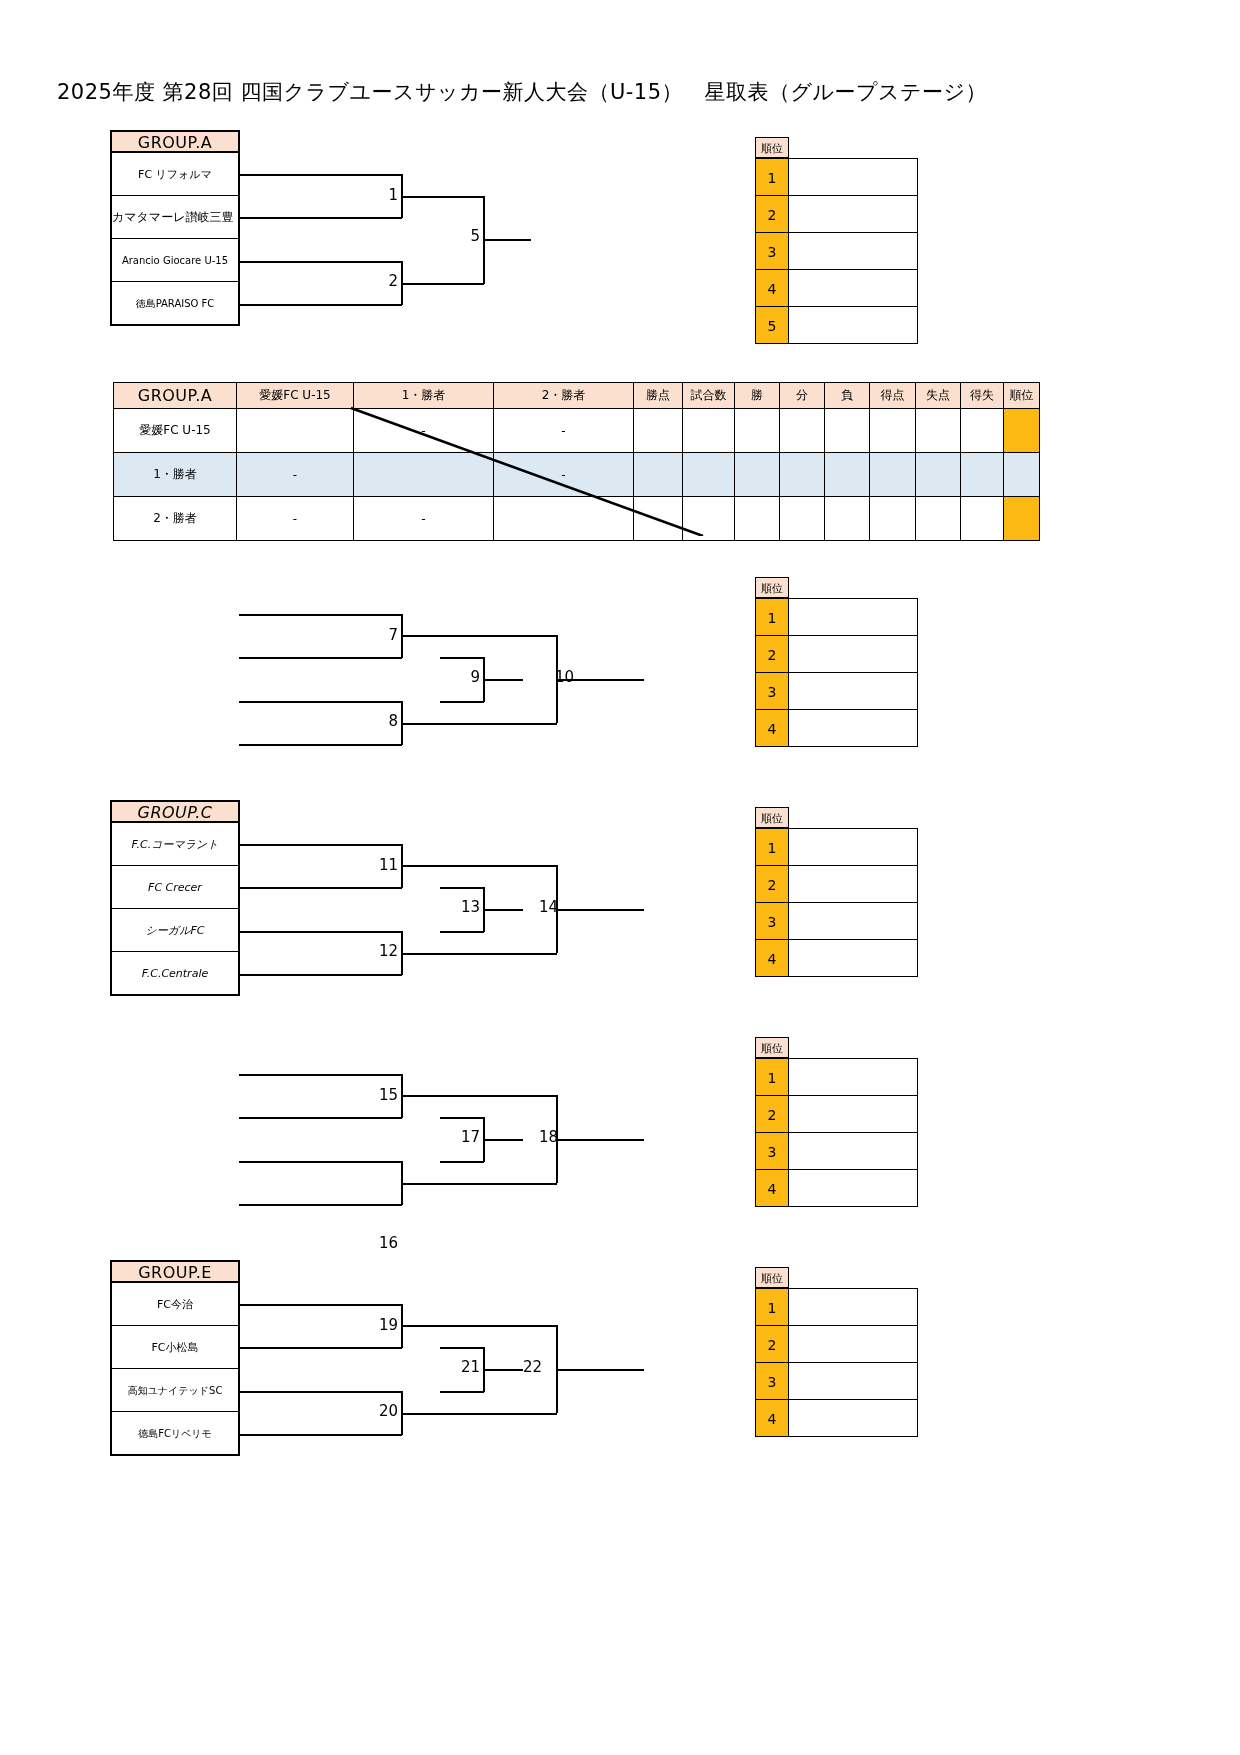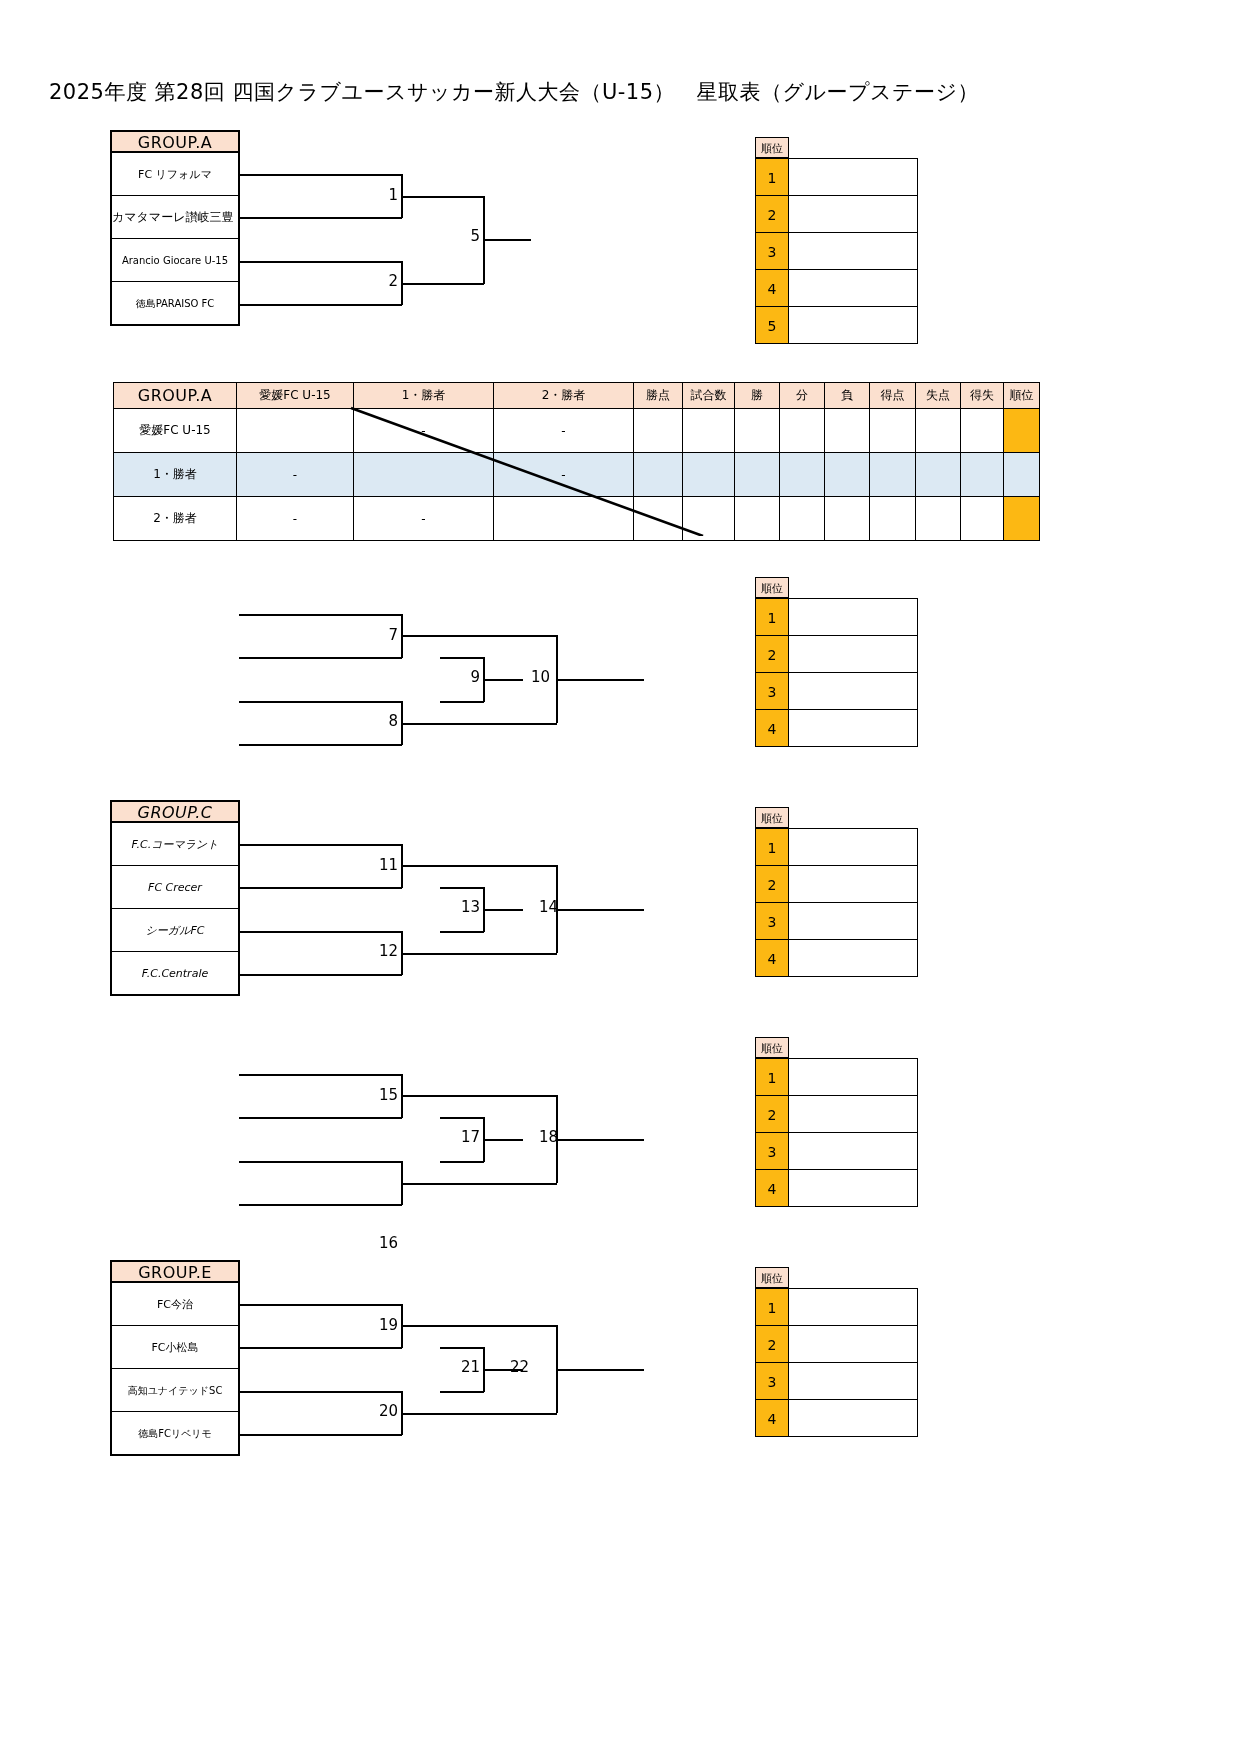--- a/index.html
+++ b/index.html
@@ -8,21 +8,21 @@
     background:#ffffff;
     font-family:"DejaVu Sans","Liberation Sans",sans-serif;
     color:#000;
     position:relative;
     overflow:hidden;
   }
   .page{position:relative;width:1240px;height:1755px;}
 
   
   .title{
-    position:absolute;left:0;top:78px;width:1028px;
+    position:absolute;left:8px;top:78px;width:1028px;
     text-align:center;
     font-size:21px;
     letter-spacing:0.5px;
     white-space:nowrap;
   }
 
   
   .groupbox{
     position:absolute;
     width:130px;
@@ -274,21 +274,21 @@
 
   <div class="hline" style="left:440px;top:657px;width:44px;"></div>
   <div class="hline" style="left:440px;top:701px;width:44px;"></div>
   <div class="vline" style="left:483px;top:657px;height:45px;"></div>
   <div class="mnum" style="left:440px;top:668px;width:40px;">9</div>
   <div class="hline" style="left:483px;top:679px;width:40px;"></div>
 
   <div class="vline" style="left:556px;top:635px;height:88px;"></div>
   <div class="hline" style="left:401px;top:635px;width:156px;"></div>
   <div class="hline" style="left:401px;top:723px;width:156px;"></div>
-  <div class="mnum" style="left:508px;top:668px;width:42px;">10</div>
+  <div class="mnum" style="left:532px;top:668px;width:42px;">10</div>
   <div class="hline" style="left:556px;top:679px;width:88px;"></div>
 
   <div class="ranktbl" style="left:755px;top:577px;">
     <div class="rhead">順位</div>
     <div class="rrow" style="top:21px;">
       <div class="rnum">1</div>
       <div class="rval"></div>
     </div>
     <div class="rrow" style="top:58px;">
       <div class="rnum">2</div>
@@ -405,21 +405,21 @@
   <div class="vline" style="left:401px;top:1391px;height:44px;"></div>
   <div class="mnum" style="left:352px;top:1402px;width:46px;">20</div>
   <div class="hline" style="left:440px;top:1347px;width:44px;"></div>
   <div class="hline" style="left:440px;top:1391px;width:44px;"></div>
   <div class="vline" style="left:483px;top:1347px;height:45px;"></div>
   <div class="mnum" style="left:434px;top:1358px;width:46px;">21</div>
   <div class="hline" style="left:483px;top:1369px;width:40px;"></div>
   <div class="vline" style="left:556px;top:1325px;height:88px;"></div>
   <div class="hline" style="left:401px;top:1325px;width:156px;"></div>
   <div class="hline" style="left:401px;top:1413px;width:156px;"></div>
-  <div class="mnum" style="left:483px;top:1358px;width:46px;">22</div>
+  <div class="mnum" style="left:496px;top:1358px;width:46px;">22</div>
   <div class="hline" style="left:556px;top:1369px;width:88px;"></div>
 
   <div class="ranktbl" style="left:755px;top:1267px;">
     <div class="rhead">順位</div>
     <div class="rrow" style="top:21px;">
       <div class="rnum">1</div>
       <div class="rval"></div>
     </div>
     <div class="rrow" style="top:58px;">
       <div class="rnum">2</div>

